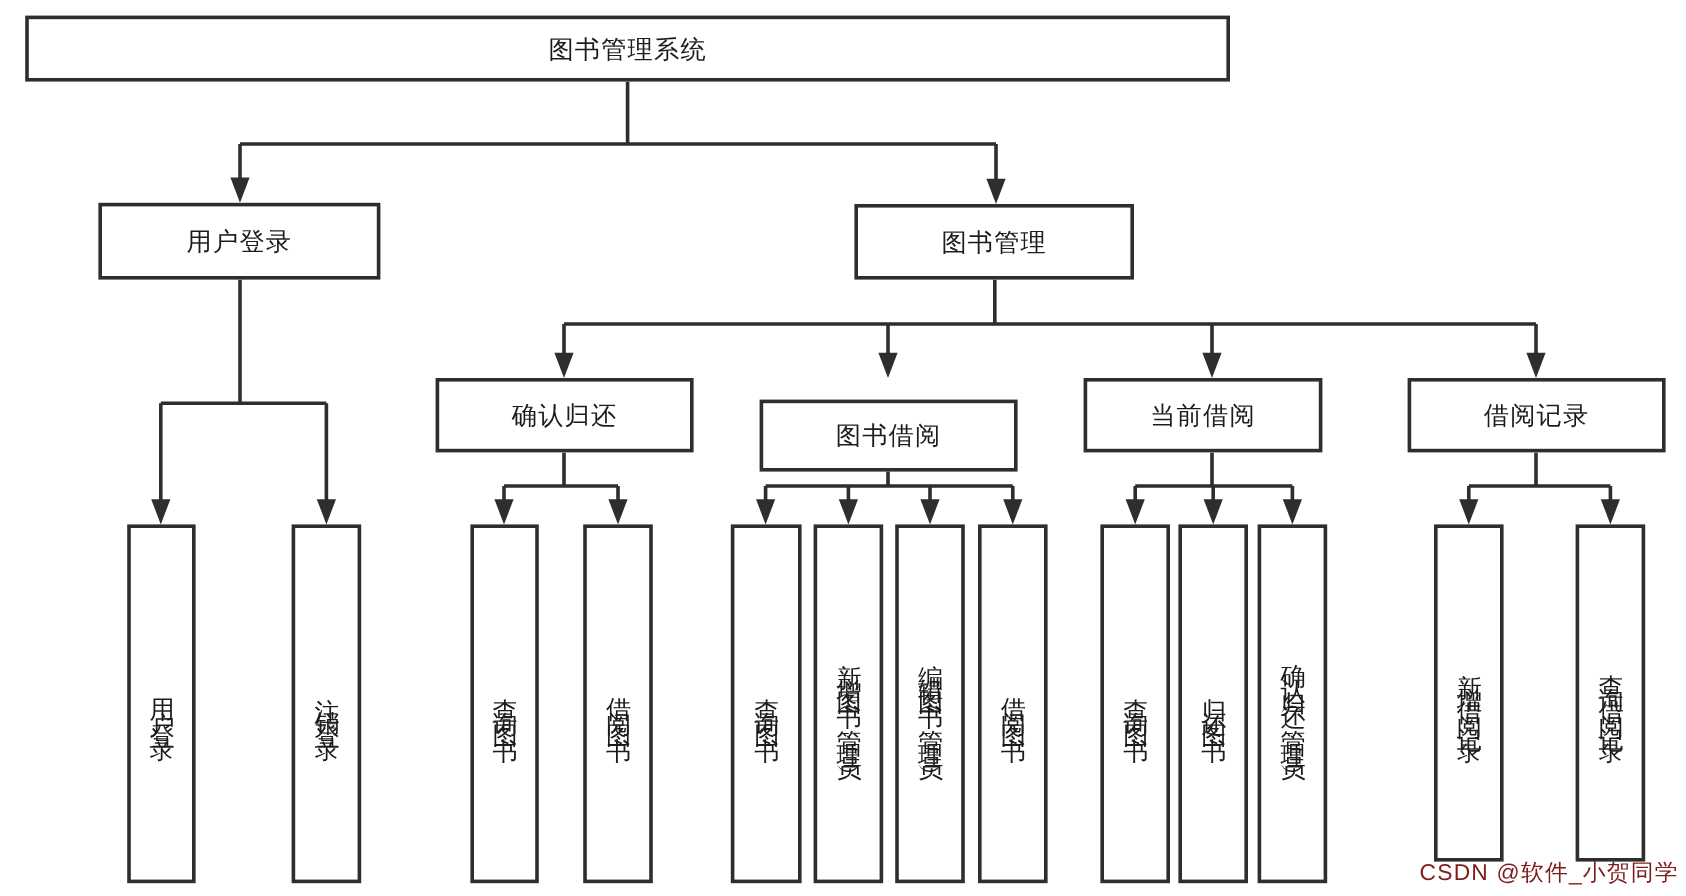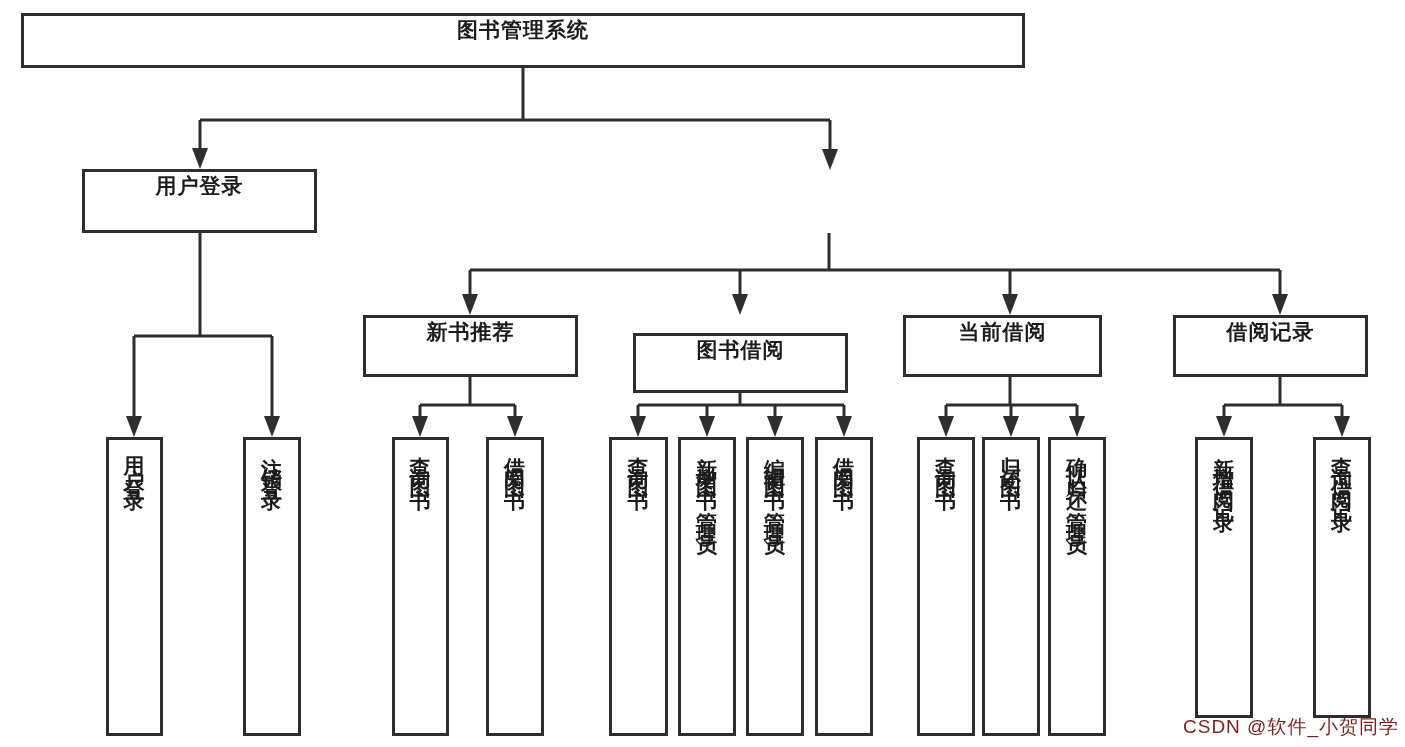--- a/index.html
+++ b/index.html
@@ -16,24 +16,23 @@
     left: 0; top: 0;
     width: 1405px; height: 747px;
     pointer-events: none;
   }
   .box {
     position: absolute;
     border: 3px solid #2e2e2e;
     background: #ffffff;
     box-sizing: border-box;
     display: flex;
-    align-items: flex-start;
+    align-items: center;
     justify-content: center;
     color: #1c1c1c;
-    font-weight: bold;
   }
   .hbox { font-size: 21px; letter-spacing: 1px; }
   .vbox { font-size: 21px; }
   .vbox .vtext {
     writing-mode: vertical-rl;
     text-orientation: mixed;
     letter-spacing: 11px;
     line-height: 1;
     white-space: nowrap;
   }
@@ -92,31 +91,34 @@
     </g>
   </svg>
 
   <div class="box hbox" style="left:21px; top:13px; width:1004px; height:55px;">
     <span>图书管理系统</span>
   </div>
 
   <div class="box hbox" style="left:82px; top:169px; width:235px; height:64px;">
     <span>用户登录</span>
   </div>
+  <div class="box hbox" style="left:712px; top:170px; width:233px; height:63px;">
+    <span>图书管理</span>
+  </div>
 
   <div class="box hbox" style="left:363px; top:315px; width:215px; height:62px;">
-    <span>新书推荐</span>
+    <span>确认归还</span>
   </div>
   <div class="box hbox" style="left:633px; top:333px; width:215px; height:60px;">
     <span>图书借阅</span>
   </div>
   <div class="box hbox" style="left:903px; top:315px; width:199px; height:62px;">
     <span>当前借阅</span>
   </div>
-  <div class="box hbox" style="left:1173px; top:315px; width:195px; height:62px;">
+  <div class="box hbox" style="left:1173px; top:315px; width:215px; height:62px;">
     <span>借阅记录</span>
   </div>
 
   <div class="box vbox" style="left:106px; top:437px; width:57px; height:299px;">
     <span class="vtext">用户登录</span>
   </div>
   <div class="box vbox" style="left:243px; top:437px; width:58px; height:299px;">
     <span class="vtext">注销登录</span>
   </div>
 

